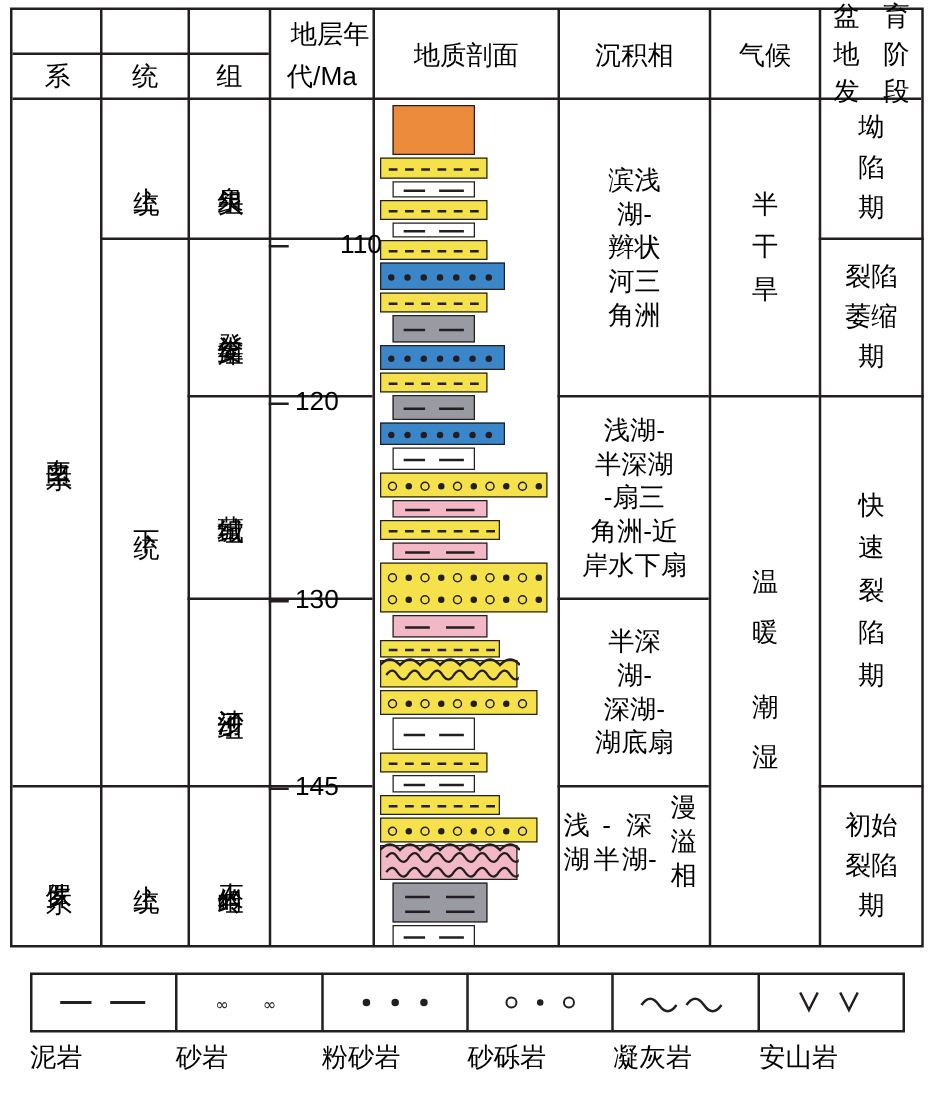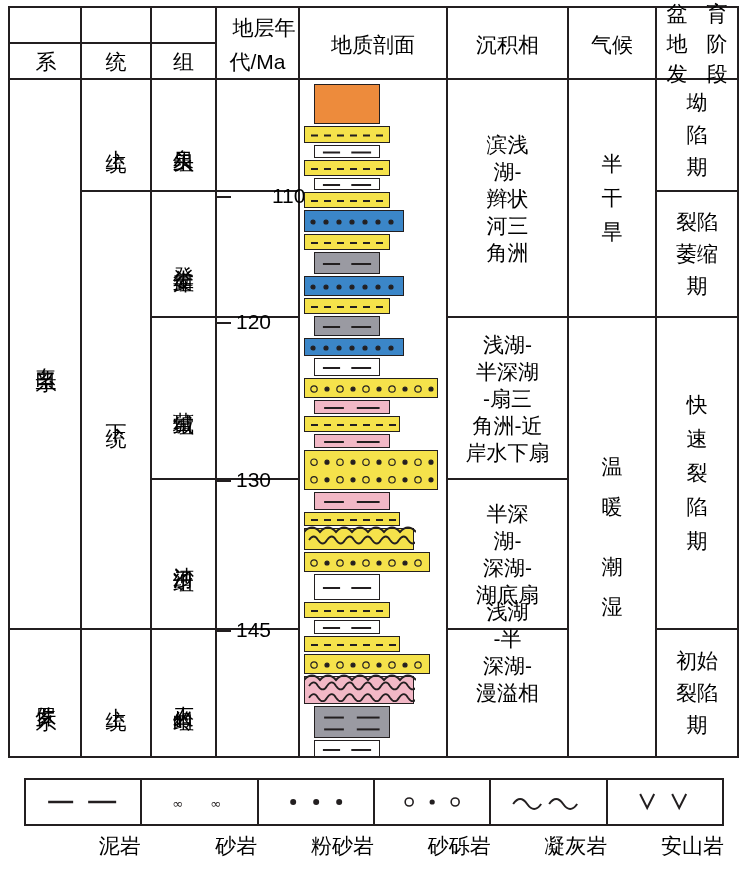--- a/index.html
+++ b/index.html
@@ -22,21 +22,21 @@
 
   
   .tick{position:absolute;height:2px;width:16px;background:#231f20;}
   .age{position:absolute;font-size:21px;}
 
   
   .legend{position:absolute;left:24px;top:778px;width:700px;height:48px;border:2px solid #231f20;box-sizing:border-box;display:flex;}
   .lgbox{flex:1;border-right:2px solid #231f20;position:relative;}
   .lgbox:last-child{border-right:none;}
   .lglabels{position:absolute;left:24px;top:832px;width:700px;display:flex;}
-  .lglab{flex:1;text-align:right;font-size:21px;}
+  .lglab{flex:1;text-align:left;font-size:21px;}
 
   svg{display:block;}
 </style>
 </head>
 <body>
 
 <div class="sheet">
 
   <div class="chart">
 
@@ -425,21 +425,21 @@
     <div class="hline" style="top:470px;left:436px;width:121px;"></div>
 
     <div class="cell body-txt" style="left:438px;top:472px;width:119px;height:148px;flex-direction:column;">
       <span>半深</span>
       <span>湖-</span>
       <span>深湖-</span>
       <span>湖底扇</span>
     </div>
     <div class="hline" style="top:620px;left:436px;width:121px;"></div>
 
-    <div class="cell body-txt" style="left:438px;top:590px;width:119px;height:107px;flex-direction:column;">
+    <div class="cell body-txt" style="left:438px;top:612px;width:119px;height:107px;flex-direction:row;">
       <span>浅湖</span>
       <span>-半</span>
       <span>深湖-</span>
       <span>漫溢相</span>
     </div>
 
     <div class="cell body-txt" style="left:559px;top:72px;width:86px;height:236px;flex-direction:column;line-height:34px;">
       <span>半</span>
       <span>干</span>
       <span>旱</span>

